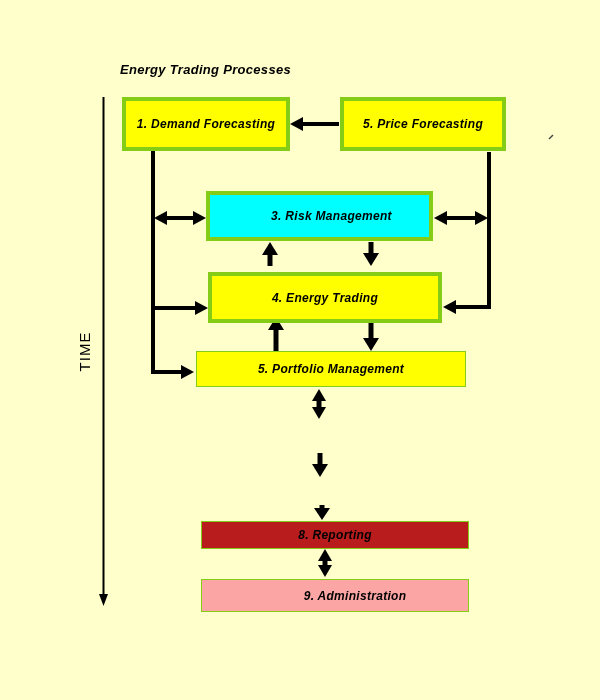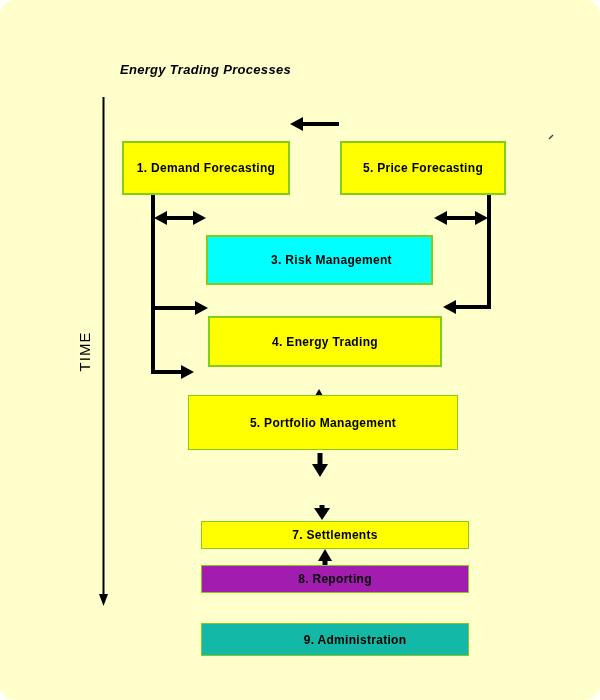--- a/index.html
+++ b/index.html
@@ -40,46 +40,46 @@
     white-space: nowrap;
   }
   .connector-layer {
     position: absolute;
     left: 0; top: 0;
     width: 600px; height: 700px;
   }
   .pbox {
     position: absolute;
     box-sizing: border-box;
-    border: 2px solid #84cc16;
+    border: 4px solid #84cc16;
     display: flex;
     align-items: center;
     justify-content: center;
     font-size: 12px;
     font-weight: bold;
+    font-style: italic;
     letter-spacing: 0.3px;
     text-align: center;
     white-space: nowrap;
-    margin-top: 44px;
   }
   .pbox.thin { border-width: 1.5px; }
   #box1 { left: 122px; top: 97px;  width: 168px; height: 54px; }
   #box2 { left: 340px; top: 97px;  width: 166px; height: 54px; }
   #box3 { left: 206px; top: 191px; width: 227px; height: 50px; padding-left: 24px; }
   #box4 { left: 208px; top: 272px; width: 234px; height: 51px; }
-  #box5 { left: 188px; top: 351px; width: 270px; height: 55px; }
+  #box5 { left: 196px; top: 351px; width: 270px; height: 36px; }
   #box6 { left: 201px; top: 420px; width: 268px; height: 33px; }
   #box7 { left: 201px; top: 477px; width: 268px; height: 28px; }
   #box8 { left: 201px; top: 521px; width: 268px; height: 28px; }
   #box9 { left: 201px; top: 579px; width: 268px; height: 33px; }
 </style>
 </head>
 <body>
 
-<div class="canvas" style="background: rgb(255, 255, 204); border-radius: 15px;">
+<div class="canvas" style="background: rgb(255, 255, 204);">
 
   <div class="diagram-title">Energy Trading Processes</div>
 
   <div class="time-label-wrap">
     <span>TIME</span>
   </div>
 
   <svg class="connector-layer" viewBox="0 0 600 700" xmlns="http://www.w3.org/2000/svg">
 
     <g>
@@ -172,23 +172,20 @@
   </div>
   <div class="pbox" id="box3" style="background: rgb(0, 255, 255);">
     <span>3. Risk Management</span>
   </div>
   <div class="pbox" id="box4" style="background: rgb(255, 255, 0);">
     <span>4. Energy Trading</span>
   </div>
   <div class="pbox thin" id="box5" style="background: rgb(255, 255, 0);">
     <span>5. Portfolio Management</span>
   </div>
-  <div class="pbox thin" id="box7" style="background: rgb(255, 255, 0);">
-    <span>7. Settlements</span>
-  </div>
-  <div class="pbox thin" id="box8" style="background: #a21caf;">
+  <div class="pbox thin" id="box8" style="background: #b91c1c;">
     <span>8. Reporting</span>
   </div>
-  <div class="pbox thin" id="box9" style="background: #14b8a6; padding-left: 40px;">
+  <div class="pbox thin" id="box9" style="background: #fca5a5; padding-left: 40px;">
     <span>9. Administration</span>
   </div>
 
 </div>
 
 </body></html>

